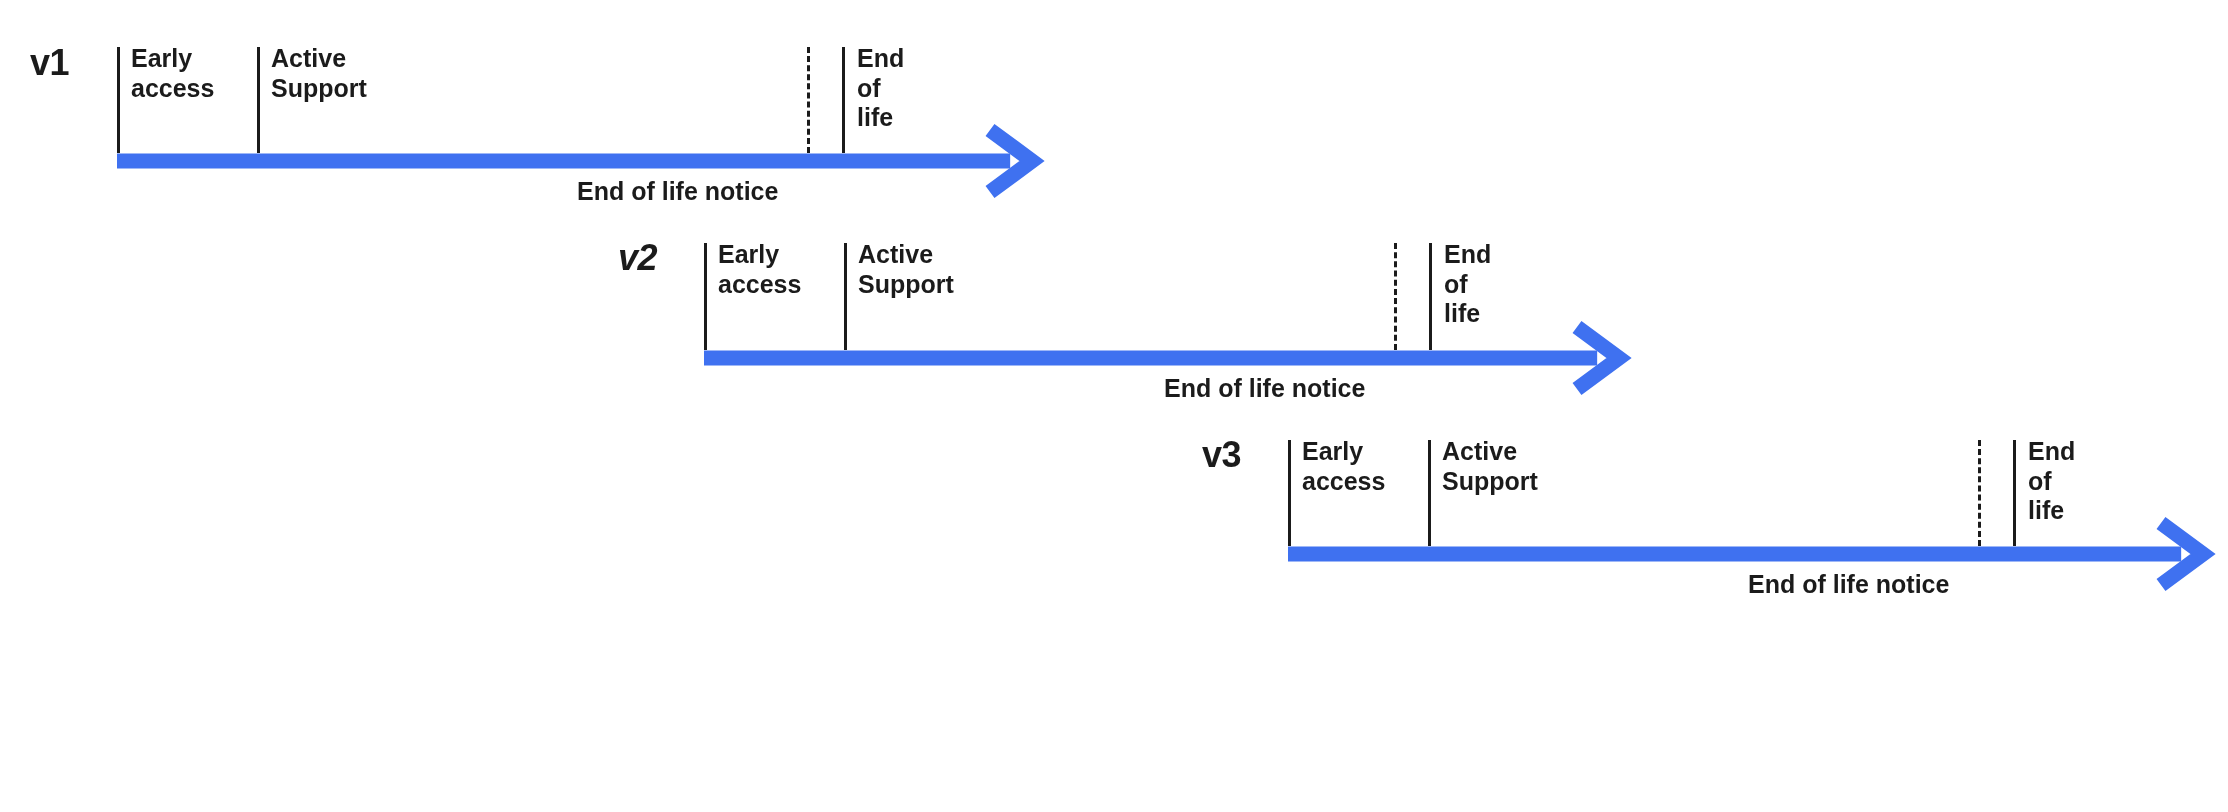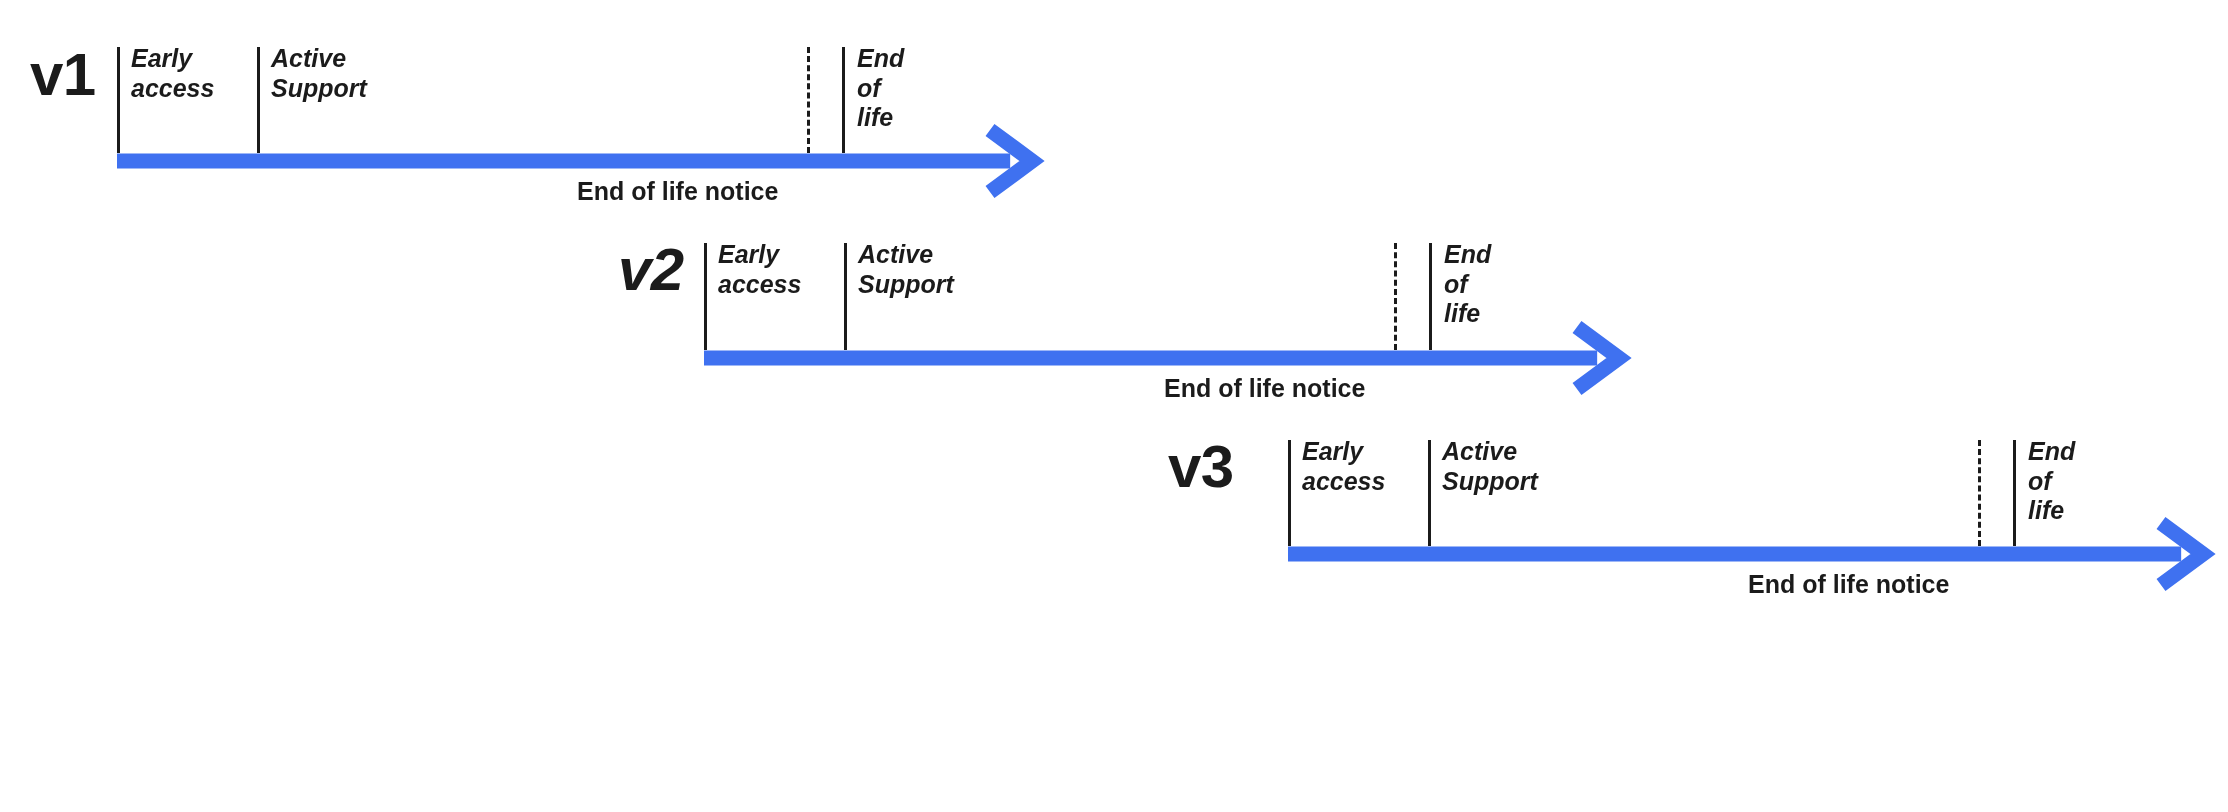--- a/index.html
+++ b/index.html
@@ -18,21 +18,21 @@
     background: #ffffff;
     overflow: hidden;
   }
   .row {
     position: absolute;
     top: 0;
     left: 0;
   }
   .version-label {
     position: absolute;
-    font-size: 60px;
+    font-size: 36px;
     font-weight: 700;
     color: #1b1b1b;
     letter-spacing: -0.5px;
     line-height: 1;
     white-space: nowrap;
   }
   .divider {
     position: absolute;
     width: 3px;
     background: #1b1b1b;
@@ -42,21 +42,20 @@
     background: transparent;
     border-left: 3px dashed #1b1b1b;
   }
   .phase-label {
     position: absolute;
     font-size: 25px;
     font-weight: 700;
     color: #1b1b1b;
     line-height: 1.18;
     white-space: pre-line;
-    font-style: italic;
   }
   .notice-label {
     position: absolute;
     font-size: 25px;
     font-weight: 700;
     color: #1b1b1b;
     line-height: 1.1;
     white-space: nowrap;
   }
   .timeline-arrow {
@@ -95,21 +94,21 @@
       <div class="divider" style="left: 1429px; top: 243px; height: 107px;"></div>
       <div class="phase-label" style="left: 1444px; top: 240px;">End of life</div>
       <div class="divider dashed" style="left: 1394px; top: 243px; height: 107px;"></div>
       <svg class="timeline-arrow" width="927" height="78" viewBox="0 0 927 78" style="left: 704px; top: 318.5px;">
         <rect x="0" y="31.5" width="893.1600000000001" height="15" fill="#3f71f0"></rect>
         <path d="M 873 8 L 915 39 L 873 70" fill="none" stroke="#3f71f0" stroke-width="15" stroke-linecap="butt" stroke-linejoin="miter"></path>
       </svg>
       <div class="notice-label" style="left: 1164px; top: 375px;">End of life notice</div>
     </div>
     <div class="row">
-      <div class="version-label" style="left: 1168px; top: 437px;">v3</div>
+      <div class="version-label" style="left: 1202px; top: 437px;">v3</div>
       <div class="divider" style="left: 1288px; top: 440px; height: 106px;"></div>
       <div class="phase-label" style="left: 1302px; top: 437px;">Early
 access</div>
       <div class="divider" style="left: 1428px; top: 440px; height: 106px;"></div>
       <div class="phase-label" style="left: 1442px; top: 437px;">Active Support</div>
       <div class="divider" style="left: 2013px; top: 440px; height: 106px;"></div>
       <div class="phase-label" style="left: 2028px; top: 437px;">End of life</div>
       <div class="divider dashed" style="left: 1978px; top: 440px; height: 106px;"></div>
       <svg class="timeline-arrow" width="927" height="78" viewBox="0 0 927 78" style="left: 1288px; top: 514.5px;">
         <rect x="0" y="31.5" width="893.1599999999999" height="15" fill="#3f71f0"></rect>

